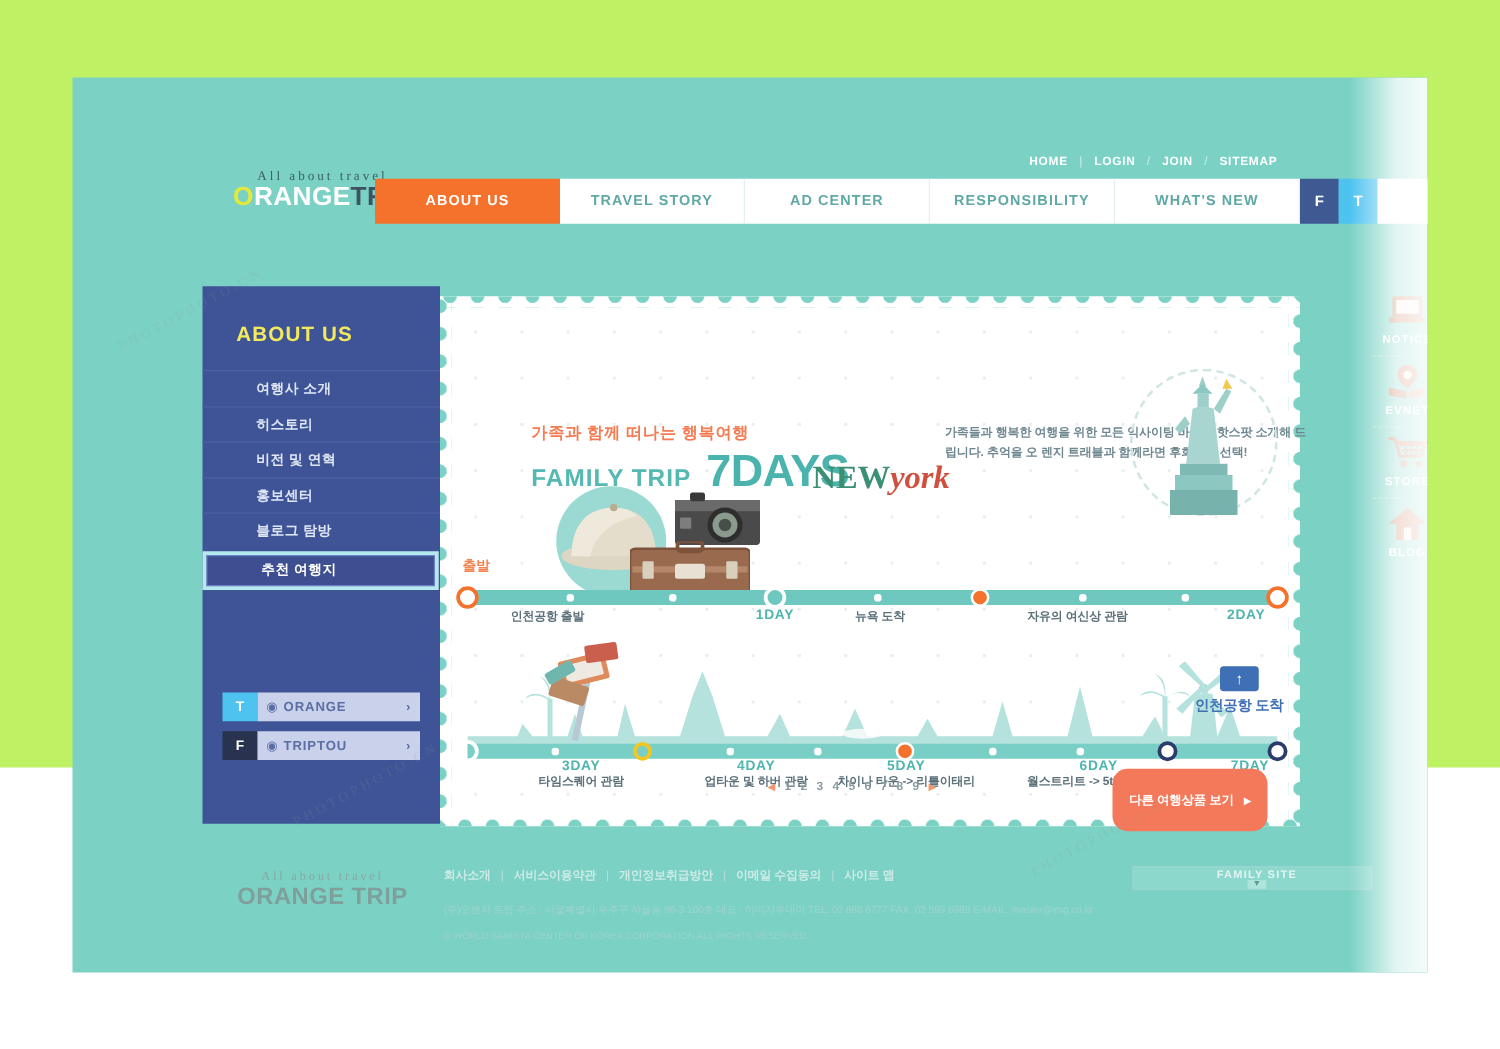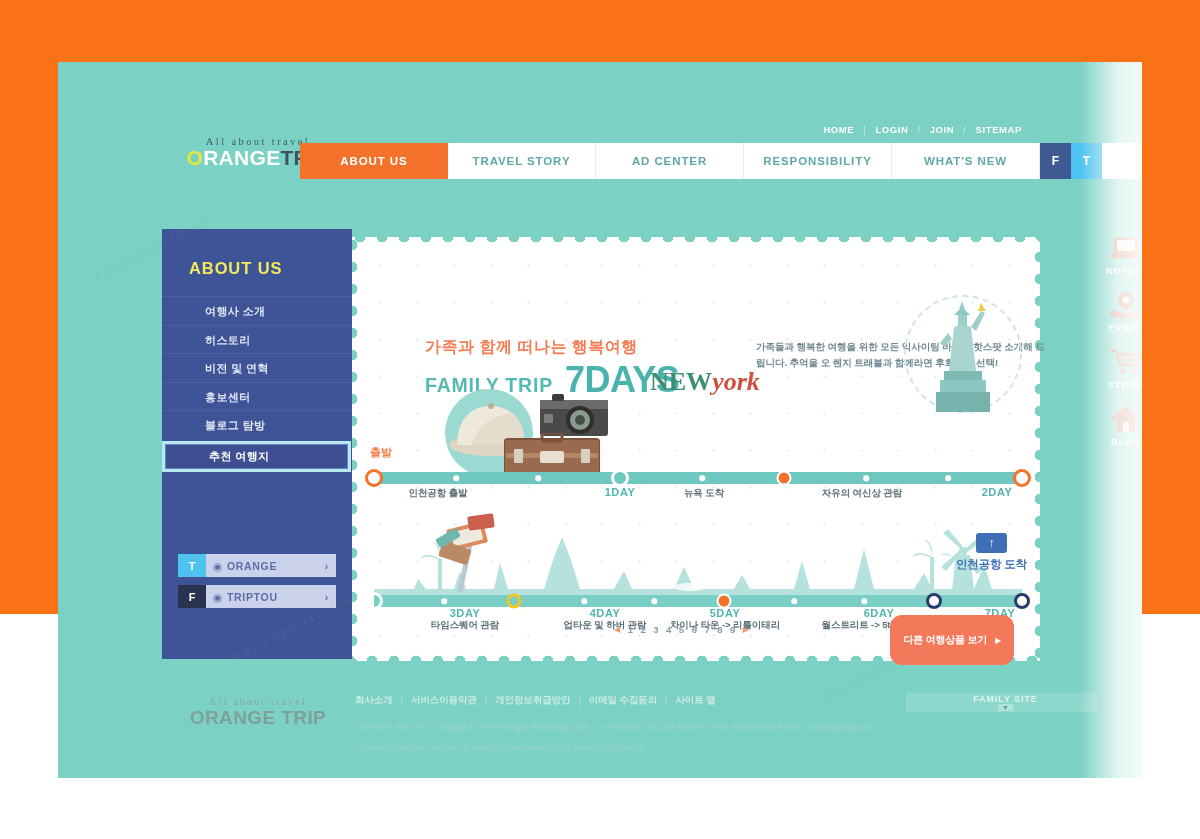--- a/index.html
+++ b/index.html
@@ -2,21 +2,21 @@
 <html><head>
 <meta charset="utf-8">
 <style>
   * { box-sizing: border-box; margin: 0; padding: 0; }
   html, body {
     width: 1200px; height: 839px;
     font-family: "Liberation Sans", "DejaVu Sans", sans-serif;
     background: #ffffff;
     overflow: hidden;
   }
-  #root { position: relative; width: 1200px; height: 614px; background: #f97316; }
+  #root { position: relative; width: 1200px; height: 614px; background: #bef264; }
 
   
   .canvas {
     position: absolute; left: 58px; top: 62px;
     width: 1084px; height: 716px;
     background: #7bd2c4;
     overflow: hidden;
   }
   .canvas:after{
     content:""; position:absolute; right:0; top:0; width:62px; height:716px;
@@ -120,21 +120,21 @@
   .panel .stamp-left { left: 0; }
   .panel .stamp-right { right: 0; transform: rotate(180deg); }
   .dots-bg {
     position: absolute; inset: 10px;
     background-image: radial-gradient(circle, #e9eef1 1.1px, rgba(0,0,0,0) 1.3px);
     background-size: 37px 37px;
   }
 
   
   .headline { position: absolute; left: 73px; top: 100px; }
-  .hl-kr { font-size: 16px; font-weight: bold; color: #f47b52; letter-spacing: .5px; }
+  .hl-kr { font-size: 13px; font-weight: bold; color: #f47b52; letter-spacing: .5px; }
   .hl-row { display: flex; align-items: baseline; gap: 12px; margin-top: 1px; }
   .hl-en { font-size: 19.5px; font-weight: bold; color: #55b8b1; letter-spacing: .8px; }
   .hl-7days { font-size: 36px; font-weight: bold; color: #4ab3ad; letter-spacing: -0.5px; }
   .desc {
     position: absolute; left: 404px; top: 102px; width: 290px;
     font-size: 9.6px; line-height: 1.68; color: #6f8790; font-weight: bold; letter-spacing: -.1px;
   }
 
   
   .photo-circle {

